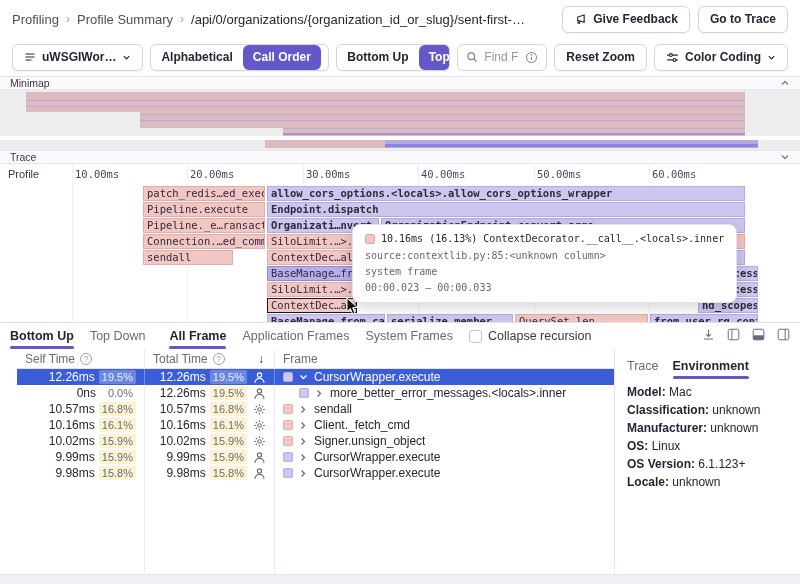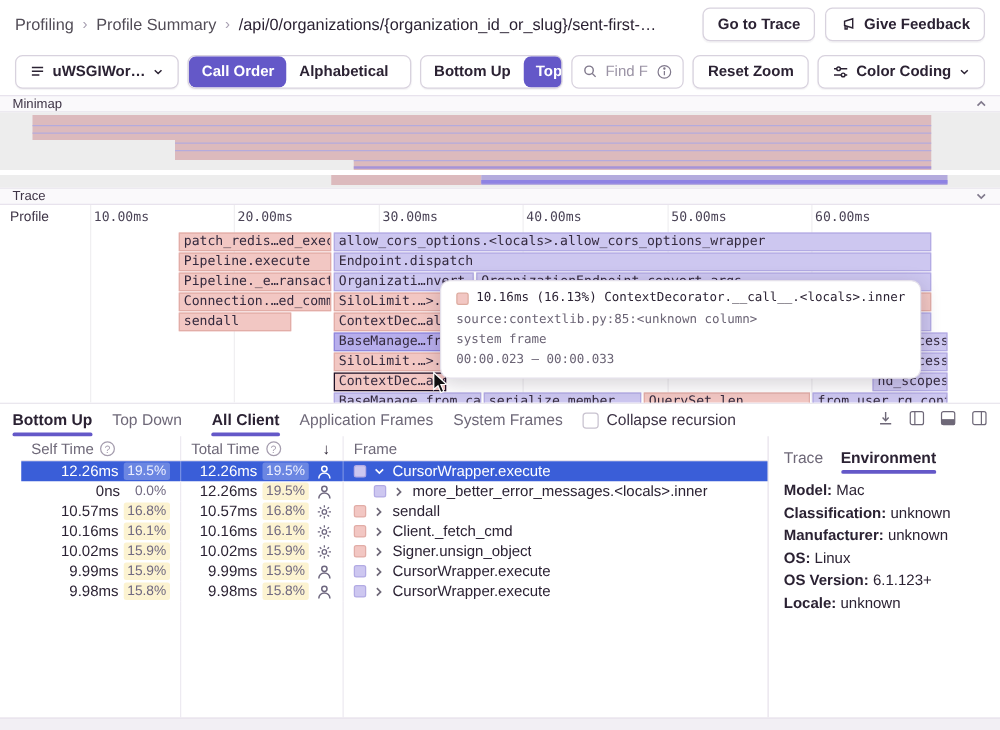--- a/index.html
+++ b/index.html
@@ -46,21 +46,21 @@
   .mm-white { background:#fff; }
 
   
   .trace-body { height:158px; flex:none; position:relative; background:#fff; overflow:hidden; }
   .gridline { position:absolute; top:0; bottom:0; width:1px; background:rgba(43,34,51,.07); }
   .tick-label { position:absolute; top:4px; font:10.5px "DejaVu Sans Mono",monospace; color:#4a4356; }
   .profile-label { position:absolute; left:8px; top:4px; font-size:11px; color:#3e3446; }
   .flame { position:absolute; height:15px; line-height:13px; font:10.5px "DejaVu Sans Mono",monospace; color:#33293d;
            padding:0 3px; white-space:nowrap; overflow:hidden; border:1px solid transparent; cursor:default; }
   .flame.pink { background:#f2c7c3; border-color:#e2ada7; }
-  .flame.purple { background:#cdc7f0; border-color:#b3abe4; }
+  .flame.purple { background:#cdc7f0; border-color:#b3abe4;font-weight:bold; }
   .flame.purple-strong { background:#b7aeec; border-color:#9187dc; }
   .flame.sel { border:1.5px solid #1d1127; }
   .flame.alignr { text-align:right; }
   .flame-tooltip { position:absolute; left:352px; top:60px; width:max-content; max-width:400px; background:#fff;
                    border:1px solid #e4e0ea; border-radius:8px; box-shadow:0 4px 16px rgba(25,10,40,.18);
                    padding:8px 12px 9px; font:10px "DejaVu Sans Mono",monospace; color:#6b6475; z-index:5; }
   .flame-tooltip .t-title { display:flex; align-items:center; gap:6px; color:#2b2233; margin-bottom:6px; white-space:nowrap; }
   .flame-tooltip .t-line { margin-top:5px; white-space:nowrap; }
   .swatch { width:10px; height:10px; flex:none; background:#f2c7c3; border:1px solid #ddab9f; border-radius:2px; }
   .mouse-cursor { position:absolute; left:346px; top:133px; z-index:6; }
@@ -127,51 +127,51 @@
   <div class="topbar">
     <div class="crumbs">
       <span class="crumb">Profiling</span>
       <span class="crumb-sep"></span>
       <span class="crumb">Profile Summary</span>
       <span class="crumb-sep"></span>
       <span class="crumb current">/api/0/organizations/{organization_id_or_slug}/sent-first-…</span>
     </div>
     <div class="topbar-btns">
       <button class="btn">
-        <span>Go to Trace</span>
-      </button>
-      <button class="btn">
         <span class="icon-gray" style="color:#2b2233">
           <svg width="13" height="13" viewBox="0 0 16 16" fill="none" stroke="currentColor" stroke-width="1.4">
               <path d="M12.5 2.5v9L4.5 9V5l8-2.5z"></path>
               <path d="M5 9.2v3.3h2V9.7"></path>
             </svg>
         </span>
         <span>Give Feedback</span>
+      </button>
+      <button class="btn">
+        <span>Go to Trace</span>
       </button>
     </div>
   </div>
 
   <div class="toolbar">
     <button class="btn">
       <span class="icon-gray" style="color:#2b2233">
         <svg width="12" height="12" viewBox="0 0 16 16" fill="none" stroke="currentColor" stroke-width="1.6">
             <path d="M2 4h12M2 8h12M2 12h8"></path>
           </svg>
       </span>
       <span>uWSGIWor…</span>
       <span class="icon-gray">
         <svg width="9" height="9" viewBox="0 0 10 10" fill="none" stroke="currentColor" stroke-width="1.3">
             <path d="M2 3.5l3 3 3-3"></path>
           </svg>
       </span>
     </button>
     <div class="seg">
+      <span class="seg-item">Alphabetical</span>
       <span class="seg-item active">Call Order</span>
-      <span class="seg-item">Alphabetical</span>
       <span class="seg-item">Left Heavy</span>
     </div>
     <div class="seg">
       <span class="seg-item">Bottom Up</span>
       <span class="seg-item active">Top Down</span>
     </div>
     <div class="search">
       <span class="icon-gray">
         <svg width="12" height="12" viewBox="0 0 16 16" fill="none" stroke="currentColor" stroke-width="1.5">
             <circle cx="7" cy="7" r="4.5"></circle>
@@ -298,21 +298,21 @@
     </span>
   </div>
 
   <div class="bottom">
     <div class="tabs-row">
       <div class="tab-group">
         <span class="tab active">Bottom Up</span>
         <span class="tab">Top Down</span>
       </div>
       <div class="tab-group" style="margin-left:8px;">
-        <span class="tab active">All Client</span>
+        <span class="tab active">All Frame</span>
         <span class="tab">Application Frames</span>
         <span class="tab">System Frames</span>
       </div>
       <label class="chk">
         <span class="cb"></span>
         <span>Collapse recursion</span>
       </label>
       <div class="tab-icons">
         <span>
           <svg width="13" height="13" viewBox="0 0 16 16" fill="none" stroke="currentColor" stroke-width="1.4">

